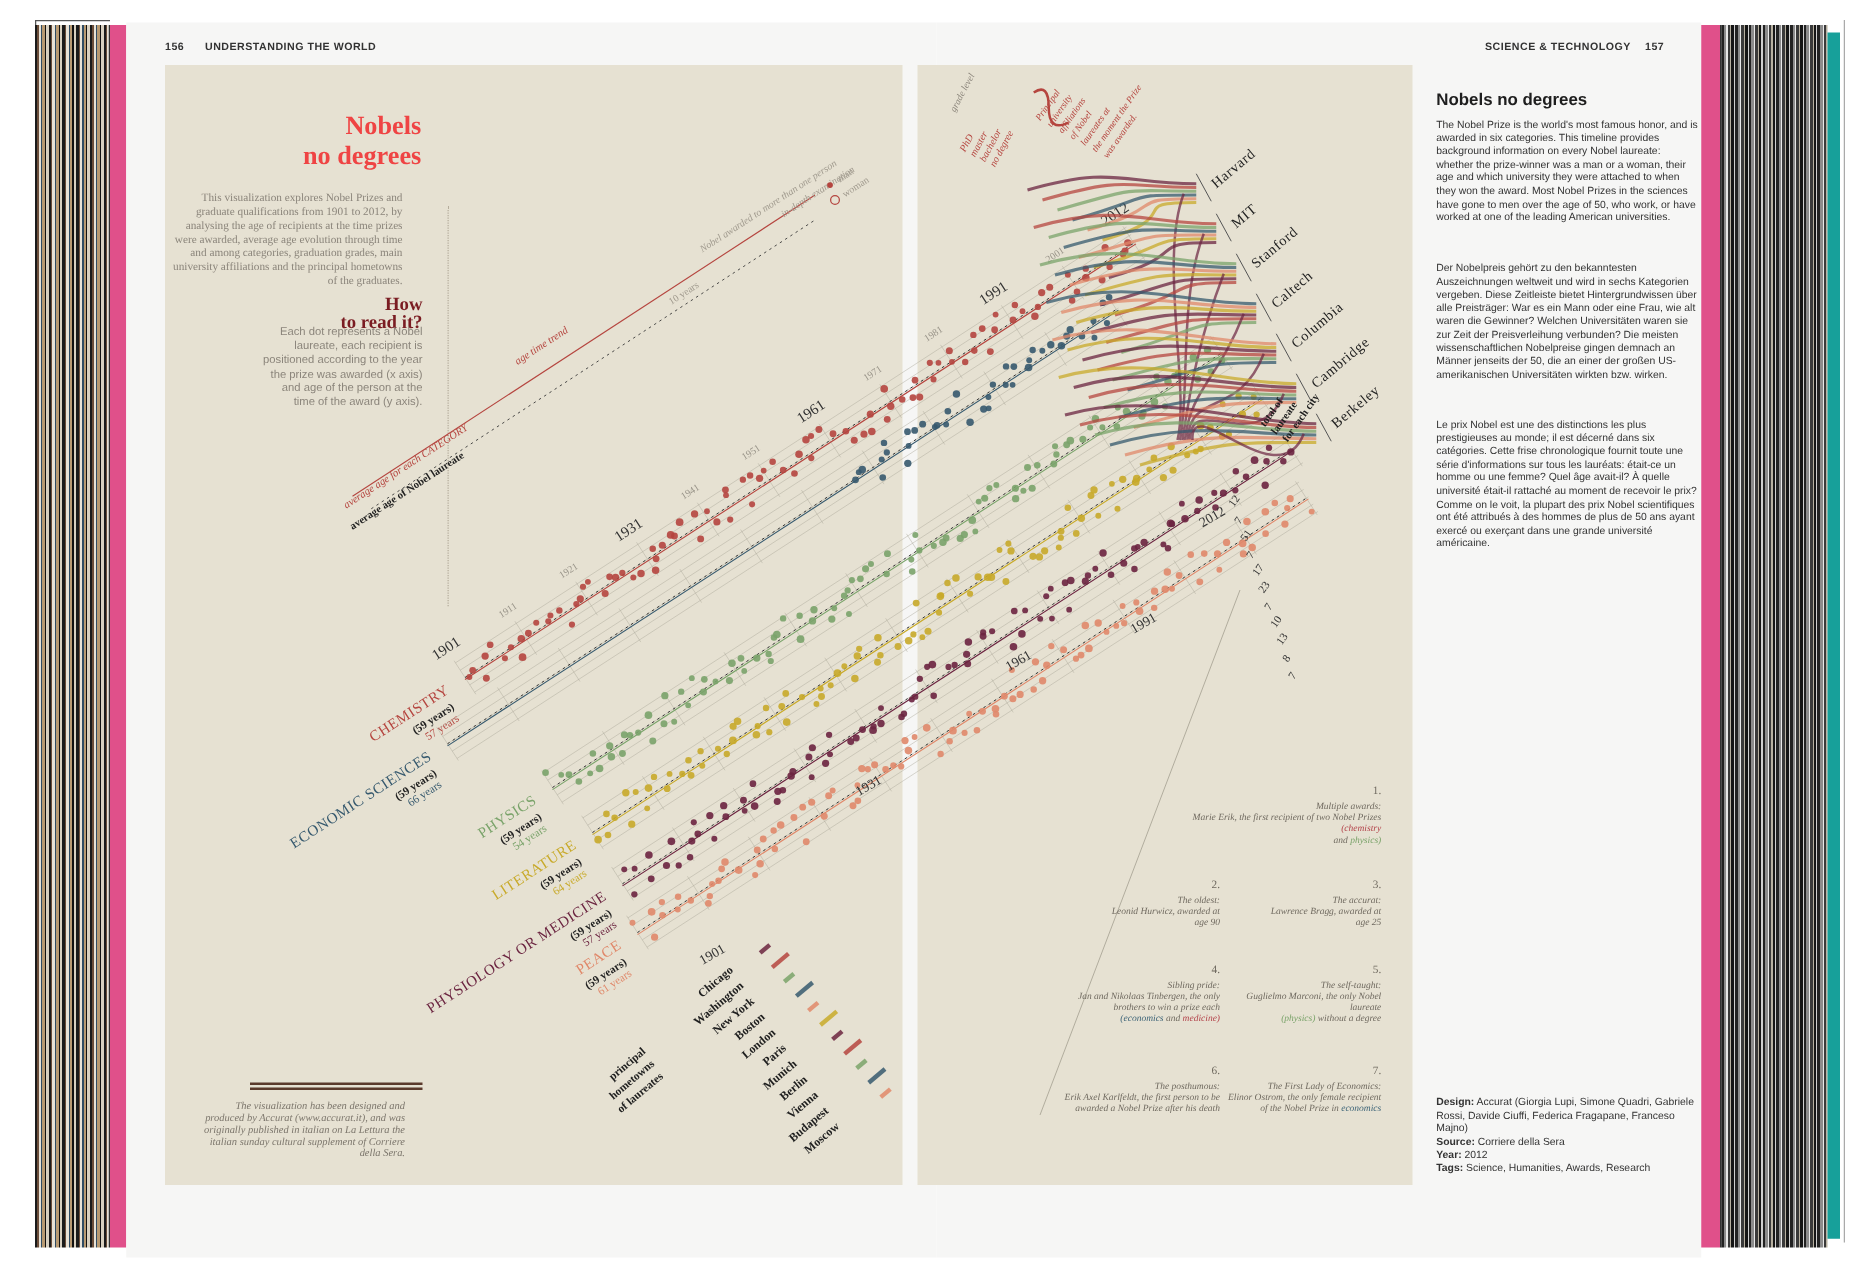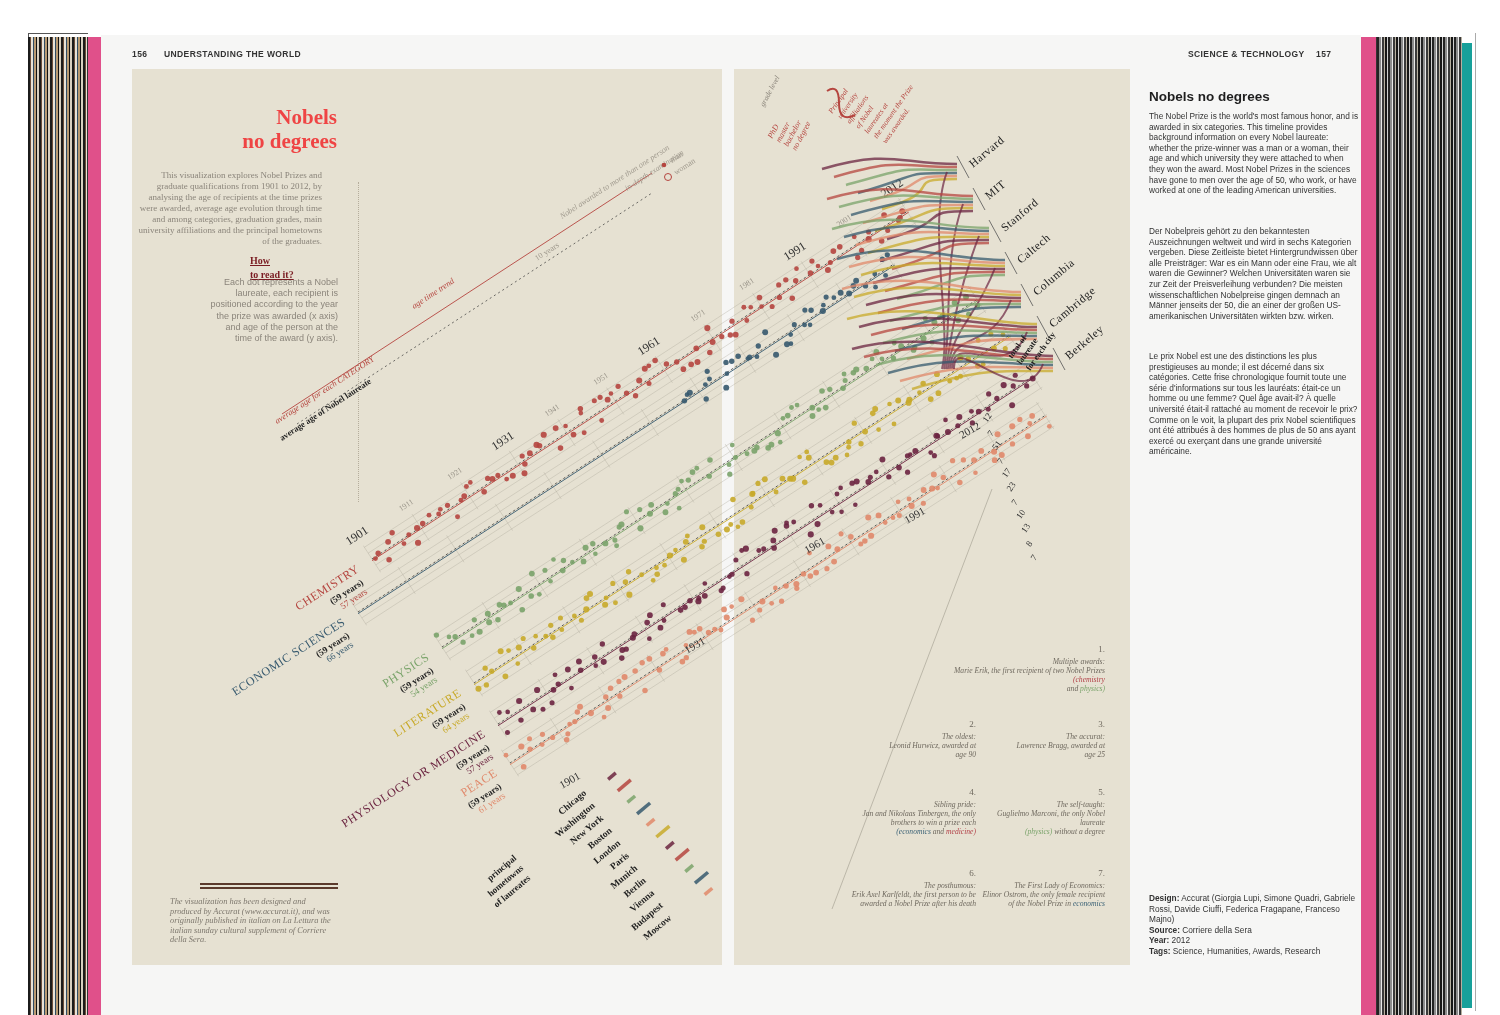--- a/index.html
+++ b/index.html
@@ -1,19 +1,19 @@
 <!DOCTYPE html>
 <html><head>
   <meta charset="utf-8">
   <style>
     * { box-sizing: border-box; margin: 0; padding: 0; }
     html, body { width: 1500px; height: 1015px; overflow: hidden; background: #ffffff; }
     body { position: relative; font-family: "Liberation Sans", sans-serif; }
 
-    .book { position: absolute; left: 0; top: 0; width: 1500px; height: 819px; margin-top: 17px; }
+    .book { position: absolute; left: 0; top: 0; width: 1500px; height: 819px; }
 
     
     .edge-left { position: absolute; left: 28px; top: 20px; width: 60px; height: 978px;
       background: repeating-linear-gradient(90deg, #1b1b1b 0 2px, #6b4e3a 2px 3px, #e8e2d6 3px 5px, #2f4c64 5px 6px, #b89a72 6px 8px, #111 8px 9px, #d8d0c0 9px 11px);
       border-right: 1px solid #333; }
     .cap-left { position: absolute; left: 28px; top: 16px; width: 60px; height: 10px; border-top: 1px solid #555; border-left: 1px solid #555; }
     .pink-left { position: absolute; left: 88px; top: 20px; width: 13px; height: 978px; background: #e0508a; }
     .page-left { position: absolute; left: 101px; top: 18px; width: 648px; height: 988px; background: #f6f6f5; }
     .page-right { position: absolute; left: 749px; top: 18px; width: 612px; height: 988px; background: #f6f6f5; }
     .pink-right { position: absolute; left: 1361px; top: 20px; width: 15px; height: 978px; background: #e0508a; }
@@ -25,27 +25,27 @@
 
     
     .run-head { position: absolute; top: 32px; font-size: 8.5px; letter-spacing: 0.4px; color: #333; font-weight: bold; }
     .poster-left { position: absolute; left: 132px; top: 52px; width: 590px; height: 896px; background: #e6e1d2; }
     .poster-right { position: absolute; left: 734px; top: 52px; width: 396px; height: 896px; background: #e6e1d2; }
 
     .title { position: absolute; left: 170px; top: 88px; width: 167px; text-align: right;
       font-family: "Liberation Serif", serif; font-weight: bold; font-size: 21px; line-height: 24px; color: #ef4444; }
     .intro { position: absolute; left: 134px; top: 153px; width: 188px; text-align: right;
       font-family: "Liberation Serif", serif; font-size: 9px; line-height: 11px; color: #8b857b; }
-    .howto { position: absolute; left: 250px; top: 237px; width: 88px; text-align: left;
-      font-family: "Liberation Serif", serif; font-weight: bold; font-size: 10px; line-height: 14px; color: #7a1c22; text-decoration: underline; }
+    .howto { position: absolute; left: 250px; top: 237px; width: 88px; text-align: right;
+      font-family: "Liberation Serif", serif; font-weight: bold; font-size: 15px; line-height: 14px; color: #7a1c22; }
     .howto-body { position: absolute; left: 210px; top: 260px; width: 128px; text-align: right;
       font-family: Liberation Sans, sans-serif; font-size: 9px; line-height: 11.2px; color: #8b857b; }
     .dotted-rule { position: absolute; left: 358px; top: 165px; width: 0; height: 320px; border-left: 1px dotted #b5ad9c; }
     .credit-rule { position: absolute; left: 200px; top: 866px; width: 138px; height: 6px; border-top: 2px solid #5b3a2c; border-bottom: 2px solid #5b3a2c; }
-    .credit { position: absolute; left: 170px; top: 880px; width: 168px; 
+    .credit { position: absolute; left: 156px; top: 880px; width: 168px; text-align: right;
       font-family: "Liberation Serif", serif; font-style: italic; font-size: 8.4px; line-height: 9.6px; color: #7d776d; }
 
     
     .chart { position: absolute; left: 132px; top: 52px; }
 
     
     .art-title { position: absolute; left: 1149px; top: 72px; font-size: 13.5px; font-weight: bold; color: #1e1e1e; }
     .art-p { position: absolute; left: 1149px; width: 210px; font-size: 8.3px; line-height: 10.6px; color: #333; }
     .meta { position: absolute; left: 1149px; top: 876px; width: 210px; font-size: 8.3px; line-height: 10.6px; color: #333; }
     .meta b { font-weight: bold; }

